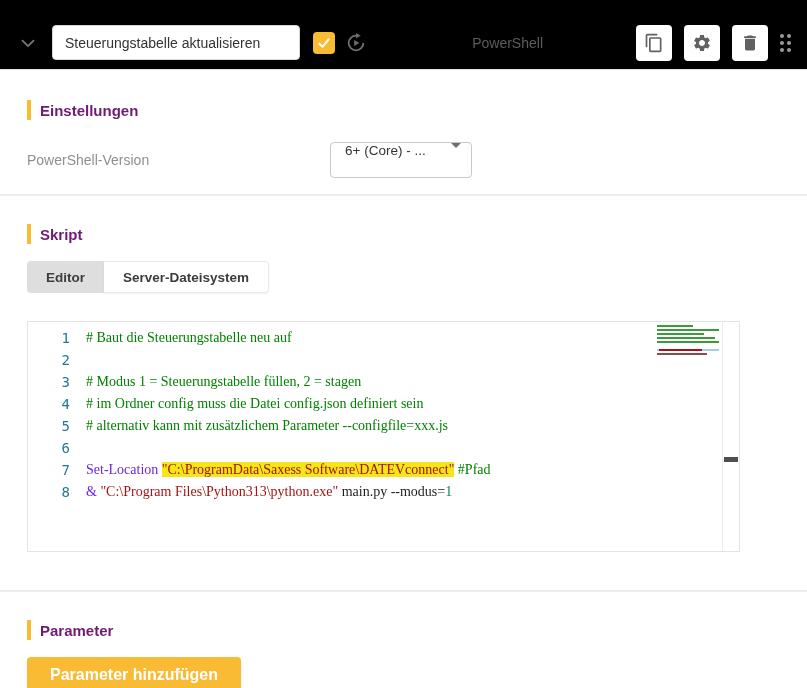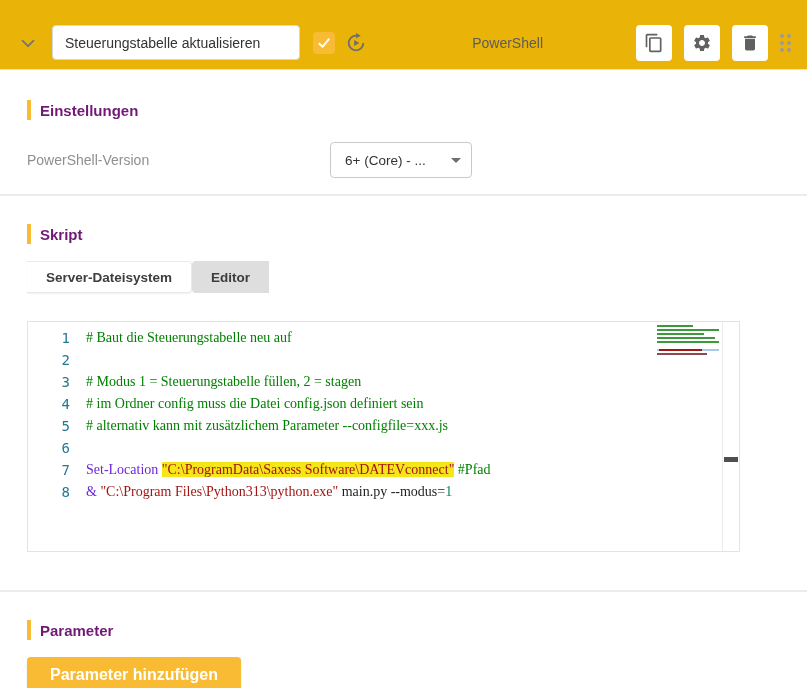--- a/index.html
+++ b/index.html
@@ -4,21 +4,21 @@
 <style>
   * { margin:0; padding:0; box-sizing:border-box; }
   html,body { background:#fff; }
   body {
     width:807px; height:688px; overflow:hidden;
     font-family:"Liberation Sans", sans-serif;
     color:#3d3d3d; position:relative;
   }
   
   .task-header {
-    height:70px; background:#eab308; border-bottom:1px solid #e2e2e2;
+    height:70px; background:#000000; border-bottom:1px solid #e2e2e2;
     display:flex; align-items:center; padding:16px 16px 0 16px;
   }
   .chev-btn { width:24px; height:24px; display:flex; align-items:center; justify-content:center; cursor:pointer; }
   .task-name-input {
     margin-left:12px; width:248px; height:35px;
     border:1px solid #d7d7d7; border-radius:4px; background:#fff;
     font-family:"Liberation Sans", sans-serif; font-size:14px; color:#333;
     padding:0 12px; outline:none;
   }
   .task-check {
@@ -41,21 +41,21 @@
   .section-head { display:flex; align-items:center; }
   .section-bar { width:4px; height:20px; margin-right:9px; }
   .section-title { font-size:15px; font-weight:bold; color:#701a75; }
   .divider { border:none; border-top:2px solid #ececec; width:807px; }
   
   .settings-head { margin-top:30px; }
   .settings-row { margin-top:22px; margin-bottom:16px; display:flex; align-items:center; height:36px; }
   .field-label { color:#8f8f8f; font-size:14px; width:303px; }
   .select-box {
     width:142px; height:36px; border:1px solid #c9c9c9; border-radius:4px; background:#fff;
-    display:flex; align-items:center; padding:0 10px 0 14px; cursor:pointer;
+    display:flex; padding:0 10px 0 14px; cursor:pointer;
   }
   .select-value { font-size:13.5px; color:#333; flex:1; white-space:nowrap; overflow:hidden; }
   .select-caret { width:0; height:0; border-left:5px solid transparent; border-right:5px solid transparent; border-top:5px solid #6e6e6e; margin-left:6px; }
   
   .script-head { margin-top:28px; }
   .tabs { margin-top:17px; display:flex; height:32px; }
   .tab { display:flex; align-items:center; padding:0 19px; font-size:13.5px; font-weight:bold; color:#3d3d3d; cursor:pointer; }
   .tab-active { background:#dedede; border-radius:4px 0 0 4px; }
   .tab-inactive { background:#fff; border:1px solid #e9e9e9; border-left:none; border-radius:0 4px 4px 0; box-shadow:0 1px 2px rgba(0,0,0,0.06); }
   .editor-wrap { position:relative; margin-top:28px; }
@@ -160,22 +160,22 @@
 </div>
 <hr class="divider">
 
 <div class="content">
   <div class="section-head script-head">
     <span class="section-bar" style="background:#f9ba34;"></span>
     <span class="section-title">Skript</span>
   </div>
 
   <div class="tabs">
+    <span class="tab tab-active">Editor</span>
     <span class="tab tab-inactive">Server-Dateisystem</span>
-    <span class="tab tab-active">Editor</span>
   </div>
 
   <div class="editor-wrap">
     <div class="code-editor">
       <div>
           <div class="code-line"><span class="ln">1</span><span class="code"><span class="tok-comment"># Baut die Steuerungstabelle neu auf</span></span></div>
           <div class="code-line"><span class="ln">2</span></div>
           <div class="code-line"><span class="ln">3</span><span class="code"><span class="tok-comment"># Modus 1 = Steuerungstabelle füllen, 2 = stagen</span></span></div>
           <div class="code-line"><span class="ln">4</span><span class="code"><span class="tok-comment"># im Ordner config muss die Datei config.json definiert sein</span></span></div>
           <div class="code-line"><span class="ln">5</span><span class="code"><span class="tok-comment"># alternativ kann mit zusätzlichem Parameter --configfile=xxx.js</span></span></div>

